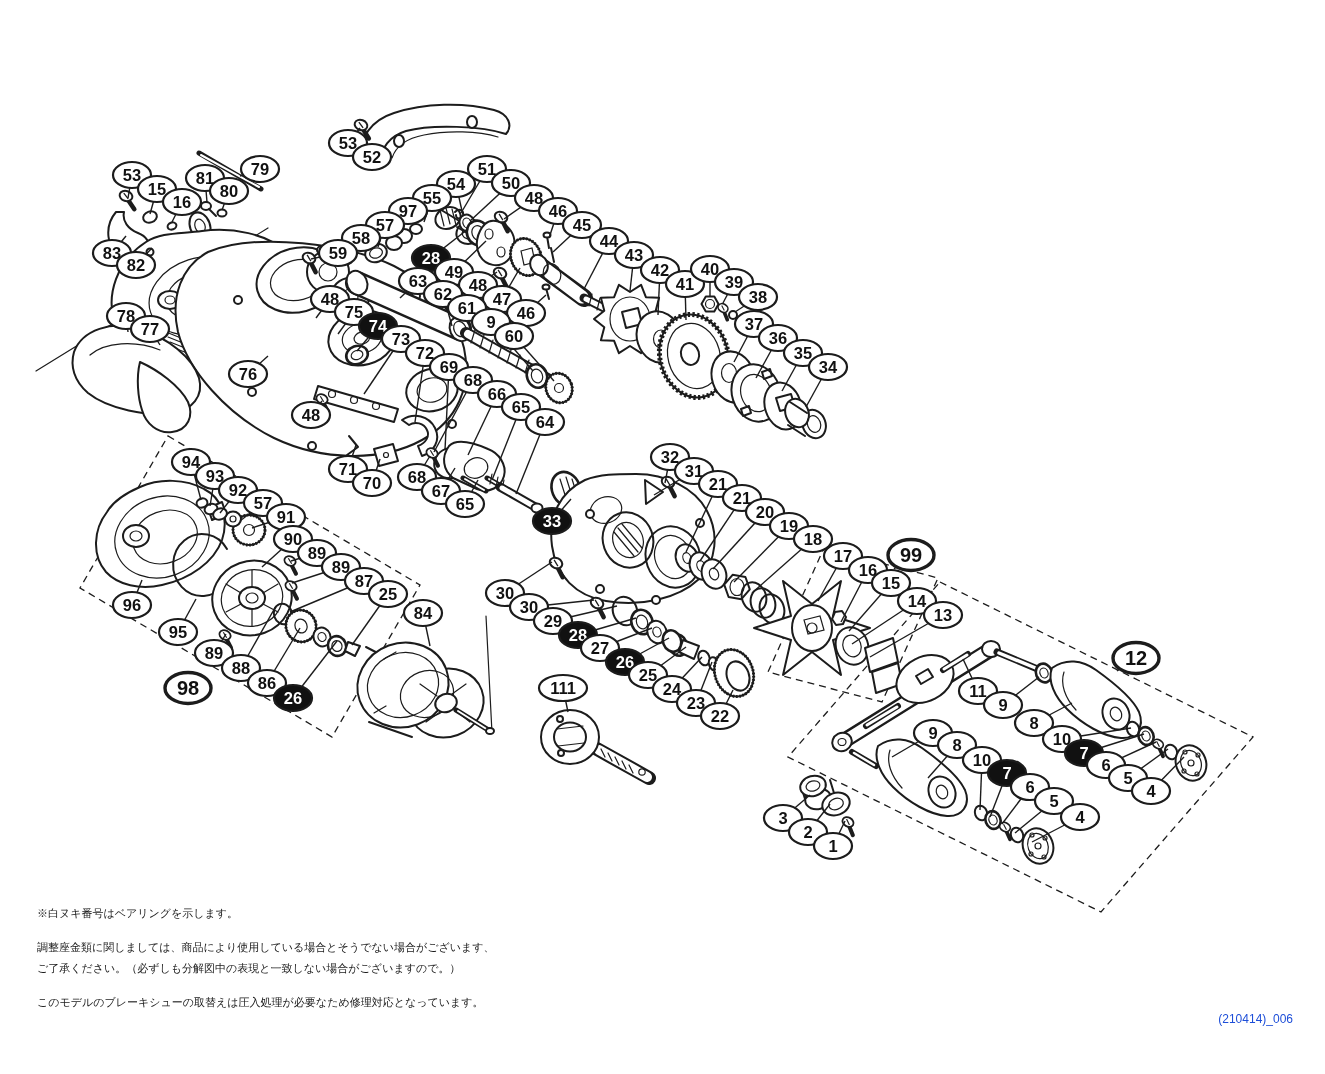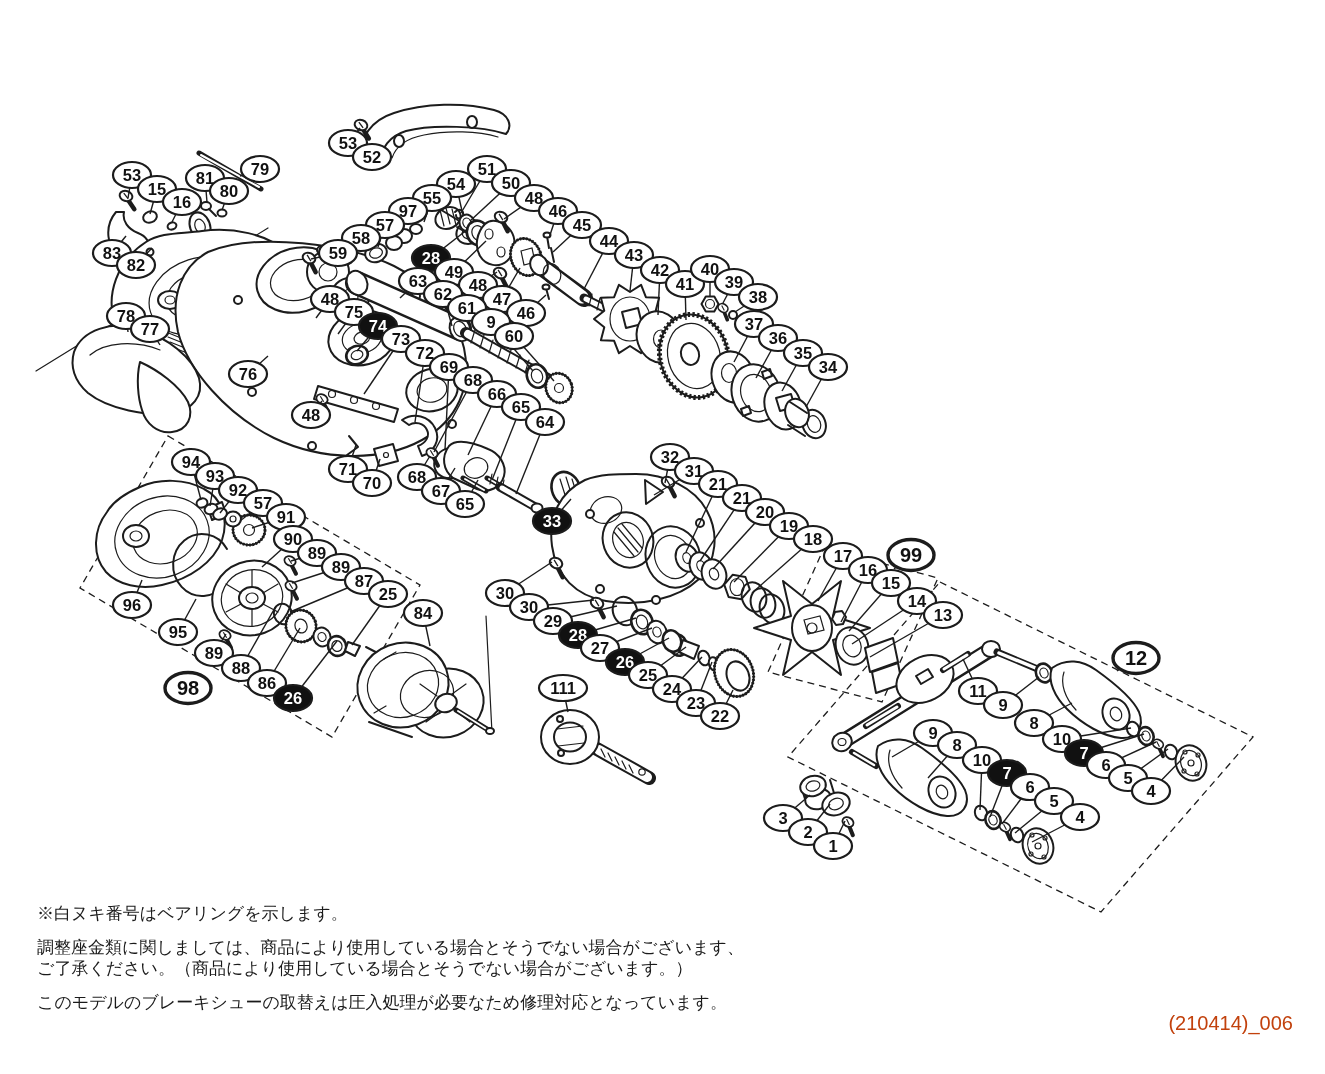--- a/index.html
+++ b/index.html
@@ -12,22 +12,22 @@
   .ln{fill:none;stroke:#1c1c1c;stroke-width:2;stroke-linecap:round;stroke-linejoin:round;}
   .thin{fill:none;stroke:#1c1c1c;stroke-width:1.2;stroke-linecap:round;}
   .dash{fill:none;stroke:#1c1c1c;stroke-width:1.3;stroke-dasharray:7 5;}
   .teeth{fill:none;stroke:#1c1c1c;stroke-width:5;stroke-dasharray:2.3 2.3;}
   .teeth-s{fill:none;stroke:#1c1c1c;stroke-width:3;stroke-dasharray:1.6 1.6;}
   .wh{fill:none;stroke:#ffffff;stroke-linecap:round;}
   .dark{fill:none;stroke:#1c1c1c;stroke-linecap:round;}
   .leader{fill:none;stroke:#1c1c1c;stroke-width:1.4;}
   
   .notes{position:absolute;left:37px;color:#1a1a1a;}
-  .note-line{font-size:17px;line-height:21px;white-space:nowrap;}
-  .doc-code{position:absolute;right:32px;top:1012px;font-size:20px;color:#c2410c;}
+  .note-line{font-size:11px;line-height:21px;white-space:nowrap;}
+  .doc-code{position:absolute;right:32px;top:1012px;font-size:12px;color:#1d4ed8;}
 </style>
 </head>
 <body>
 
 <div id="stage">
 
 <svg id="diagram" width="1325" height="1074" viewBox="0 0 1325 1074">
 
   <defs>
     <g id="screw">
@@ -1042,20 +1042,20 @@
           <text x="833" y="851.8" text-anchor="middle" font-family="&quot;Liberation Sans&quot;, sans-serif" font-size="16.5" font-weight="bold" fill="#111111">1</text>
         </g>
       </g>
 </svg>
 
 <div class="notes" style="top:903px;">
   <div class="note-line">※白ヌキ番号はベアリングを示します。</div>
 </div>
 <div class="notes" style="top:937px;">
   <div class="note-line">調整座金類に関しましては、商品により使用している場合とそうでない場合がございます、</div>
-  <div class="note-line">ご了承ください。（商品により使用している場合とそうでない場合がございます。）</div>
+  <div class="note-line">ご了承ください。（必ずしも分解図中の表現と一致しない場合がございますので。）</div>
 </div>
 <div class="notes" style="top:992px;">
   <div class="note-line">このモデルのブレーキシューの取替えは圧入処理が必要なため修理対応となっています。</div>
 </div>
 <div class="doc-code">(210414)_006</div>
 
 </div>
 
 </body></html>

